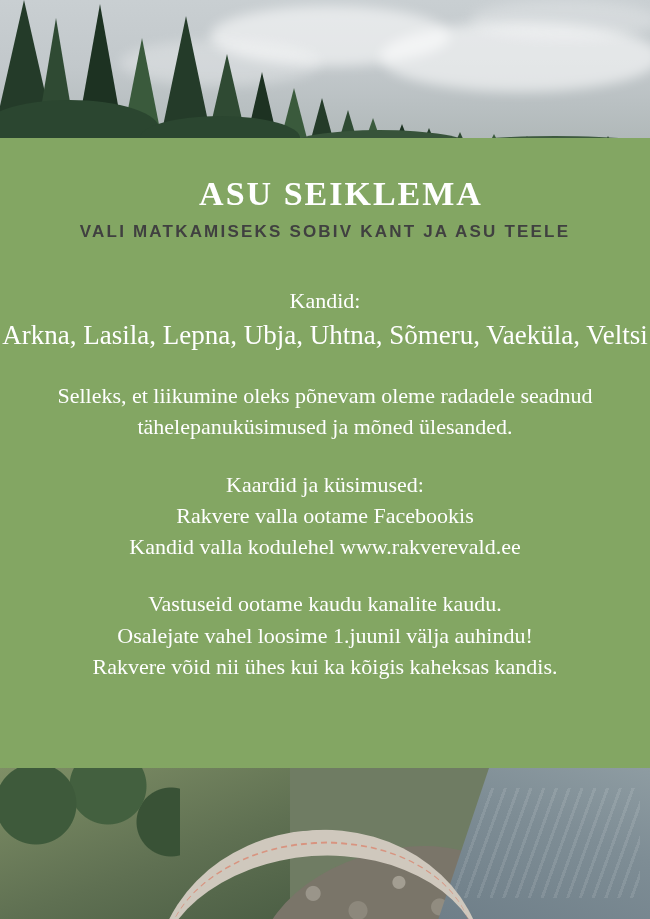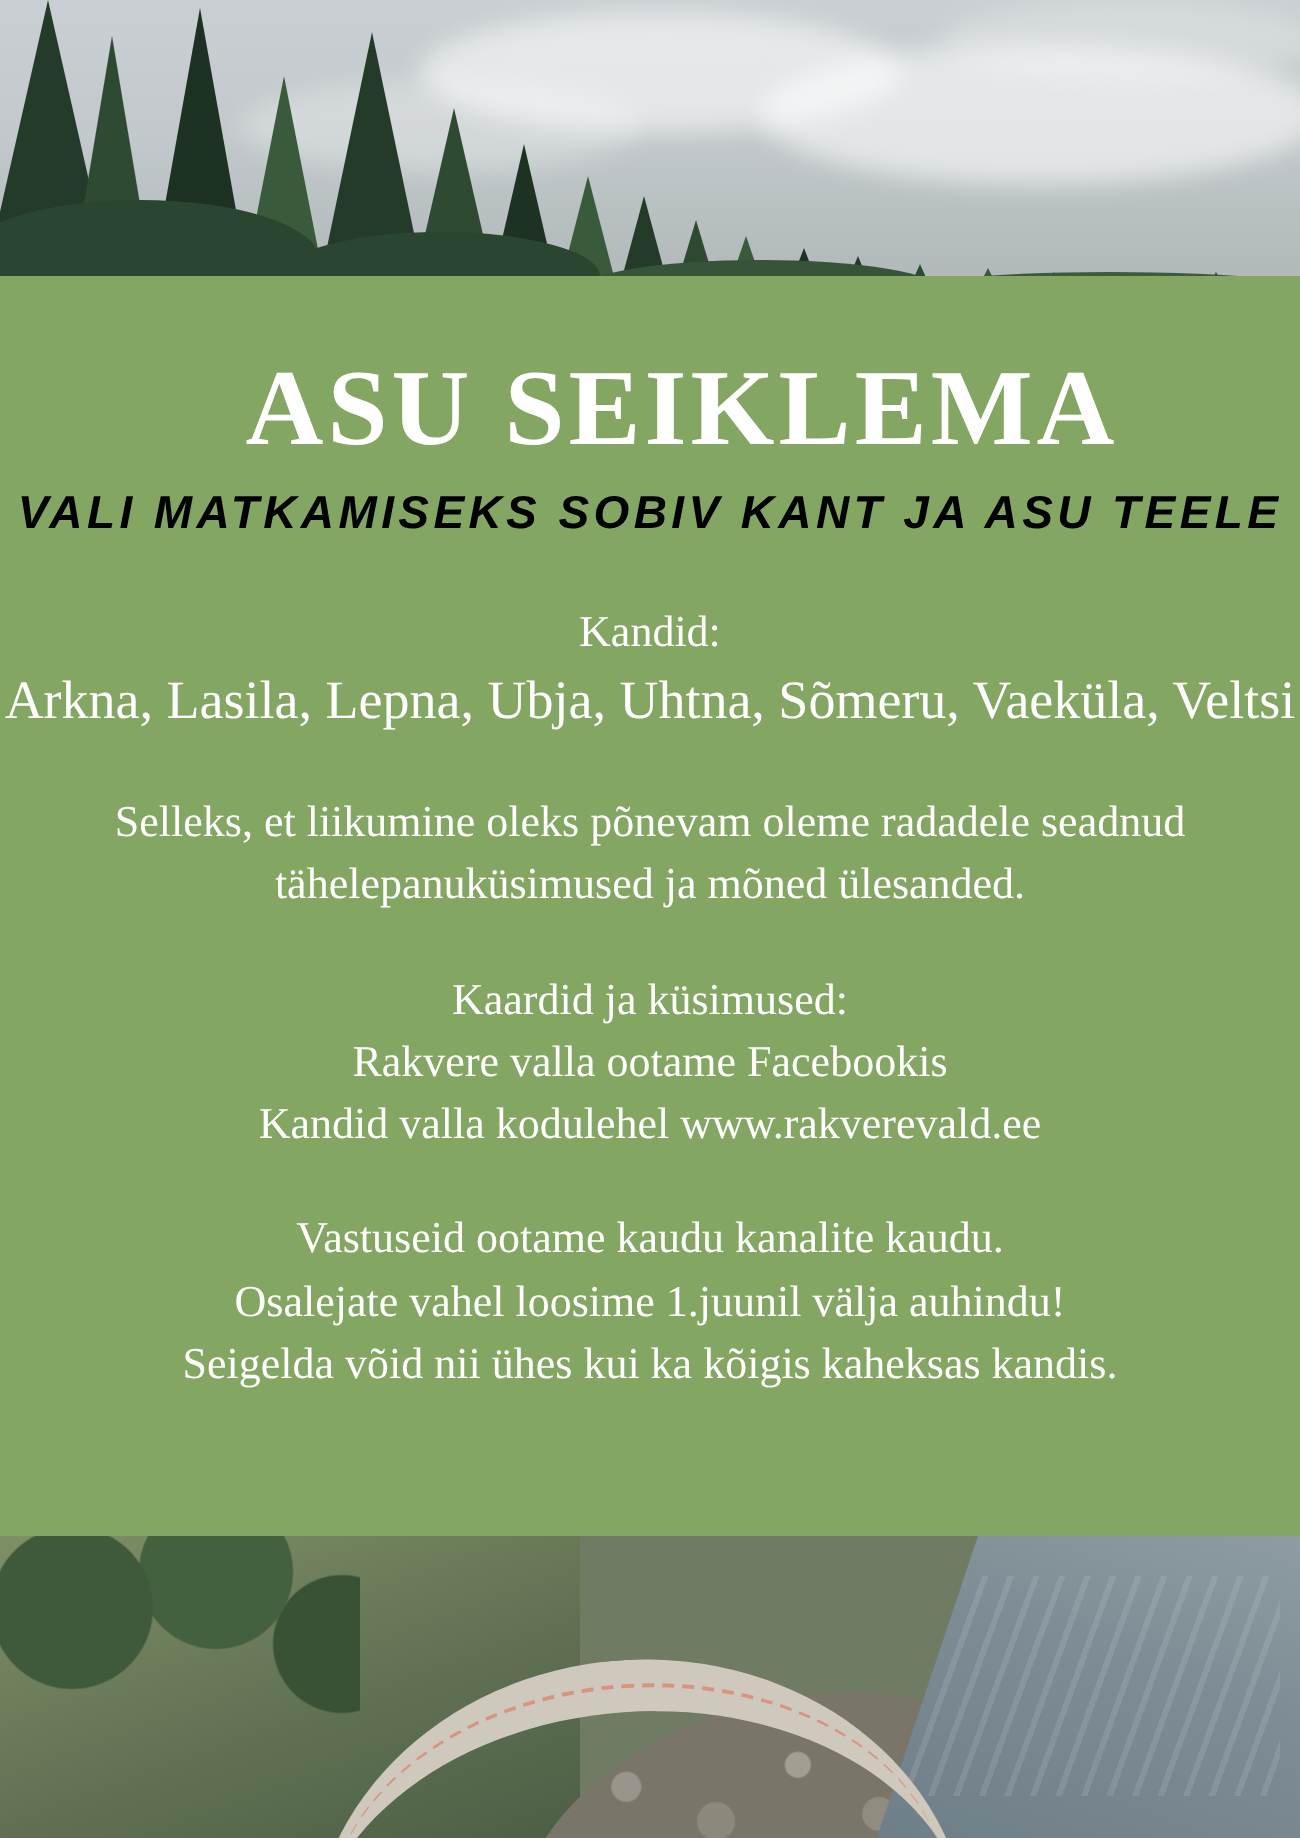--- a/index.html
+++ b/index.html
@@ -69,44 +69,43 @@
     top: 138px; left: 0;
     width: 650px;
     text-align: center;
     color: #ffffff;
   }
   .title {
     margin: 0;
     padding-top: 38px;
     font-family: "Liberation Serif", serif;
     font-weight: bold;
-    font-size: 54px;
+    font-size: 34px;
     letter-spacing: 2px;
     line-height: 1.05;
     color: #ffffff;
     padding-left: 32px;
   }
   .subtitle {
     margin: 10px 0 0 0;
     font-family: "Liberation Sans", sans-serif;
-    font-size: 23px;
+    font-size: 17px;
     letter-spacing: 2.2px;
     font-weight: 600;
-    color: #000000;
-    font-style: italic;
+    color: #404040;
   }
   .block {
     margin: 0;
     padding: 0;
     font-size: 22px;
     line-height: 1.42;
     color: #ffffff;
   }
   .gap-lg { height: 26px; }
-  .kandid-label { margin-top: 30px; font-size: 22px; }
+  .kandid-label { margin-top: 43px; font-size: 22px; }
   .kandid-list { font-size: 27px; }
   .ital { }
 
   
   .photo-bottom {
     position: absolute;
     left: 0;
     top: 768px;
     width: 650px;
     height: 151px;
@@ -239,21 +238,21 @@
     <div class="block">Kaardid ja küsimused:</div>
     <div class="block">
       <span>Rakvere valla ootame </span><span class="ital">Facebookis</span>
     </div>
     <div class="block">Kandid valla kodulehel www.rakverevald.ee</div>
 
     <div class="gap-lg"></div>
 
     <div class="block">Vastuseid ootame kaudu kanalite kaudu.</div>
     <div class="block">Osalejate vahel loosime 1.juunil välja auhindu!</div>
-    <div class="block">Seigelda võid nii ühes kui ka kõigis kaheksas kandis.</div>
+    <div class="block">Rakvere võid nii ühes kui ka kõigis kaheksas kandis.</div>
   </div>
 
   <div class="photo-bottom">
     <div class="pb-grass-left"></div>
     <div class="pb-trees"></div>
     <div class="shore"></div>
     <div class="rocks"></div>
     <div class="water"></div>
     <div class="water-shimmer"></div>
     <div class="road"></div>

